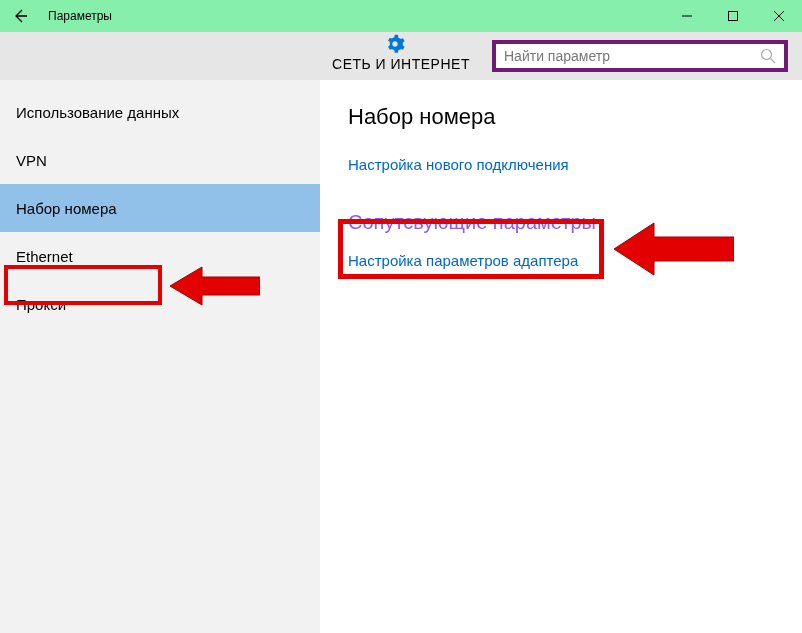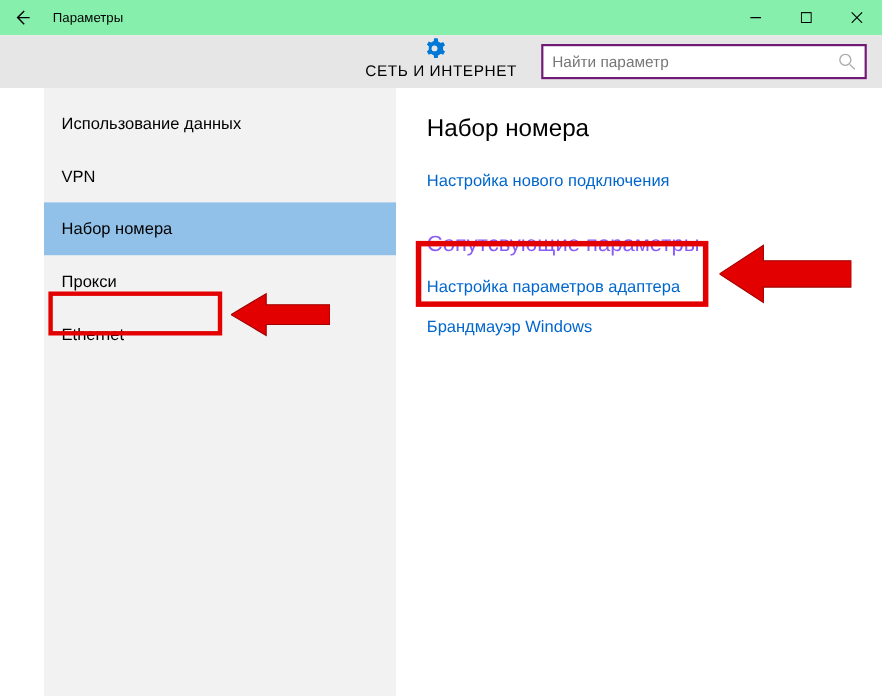--- a/index.html
+++ b/index.html
@@ -67,21 +67,21 @@
       font-size: 14px;
       letter-spacing: 0.5px;
       color: #000;
     }
     .search-box {
       position: absolute;
       right: 14px;
       top: 8px;
       width: 296px;
       height: 32px;
-      border: 2px solid #701a75;
+      border: 4px solid #701a75;
       background: #fff;
       display: flex;
       align-items: center;
       padding: 6px 8px;
     }
     .search-input {
       flex: 1;
       border: none;
       outline: none;
       font-size: 14px;
@@ -91,21 +91,20 @@
     .search-input::placeholder { color: #777; }
     .search-icon {
       width: 16px;
       height: 16px;
       opacity: 0.5;
     }
     .body-row {
       display: flex;
       height: calc(100% - 80px);
       position: relative;
-      margin-left: 40px;
     }
     .sidebar {
       width: 320px;
       background: #f2f2f2;
       padding-top: 8px;
     }
     .sidebar-item {
       height: 48px;
       display: flex;
       align-items: center;
@@ -219,33 +218,32 @@
     <div class="sidebar-item">
       <span>Использование данных</span>
     </div>
     <div class="sidebar-item">
       <span>VPN</span>
     </div>
     <div class="sidebar-item selected">
       <span>Набор номера</span>
     </div>
     <div class="sidebar-item">
+      <span>Ethernet</span>
+    </div>
+    <div class="sidebar-item">
       <span>Прокси</span>
-    </div>
-    <div class="sidebar-item">
-      <span>Ethernet</span>
     </div>
   </div>
 
   <div class="main">
     <h1 class="main-heading">Набор номера</h1>
     <a class="link">Настройка нового подключения</a>
     <h2 class="sub-heading">Сопутсвующие параметры</h2>
     <a class="link">Настройка параметров адаптера</a>
-    <a class="link">Брандмауэр Windows</a>
   </div>
 
   <div class="highlight-box-sidebar"></div>
   <div class="highlight-box-main"></div>
 
   <svg class="arrow" style="left:170px; top:183px;" width="90" height="46" viewBox="0 0 90 46">
     <polygon points="0,23 32,4 32,14 90,14 90,32 32,32 32,42" fill="#e30000" stroke="#a00000" stroke-width="1"></polygon>
   </svg>
 
   <svg class="arrow" style="left:614px; top:140px;" width="120" height="58" viewBox="0 0 120 58">

